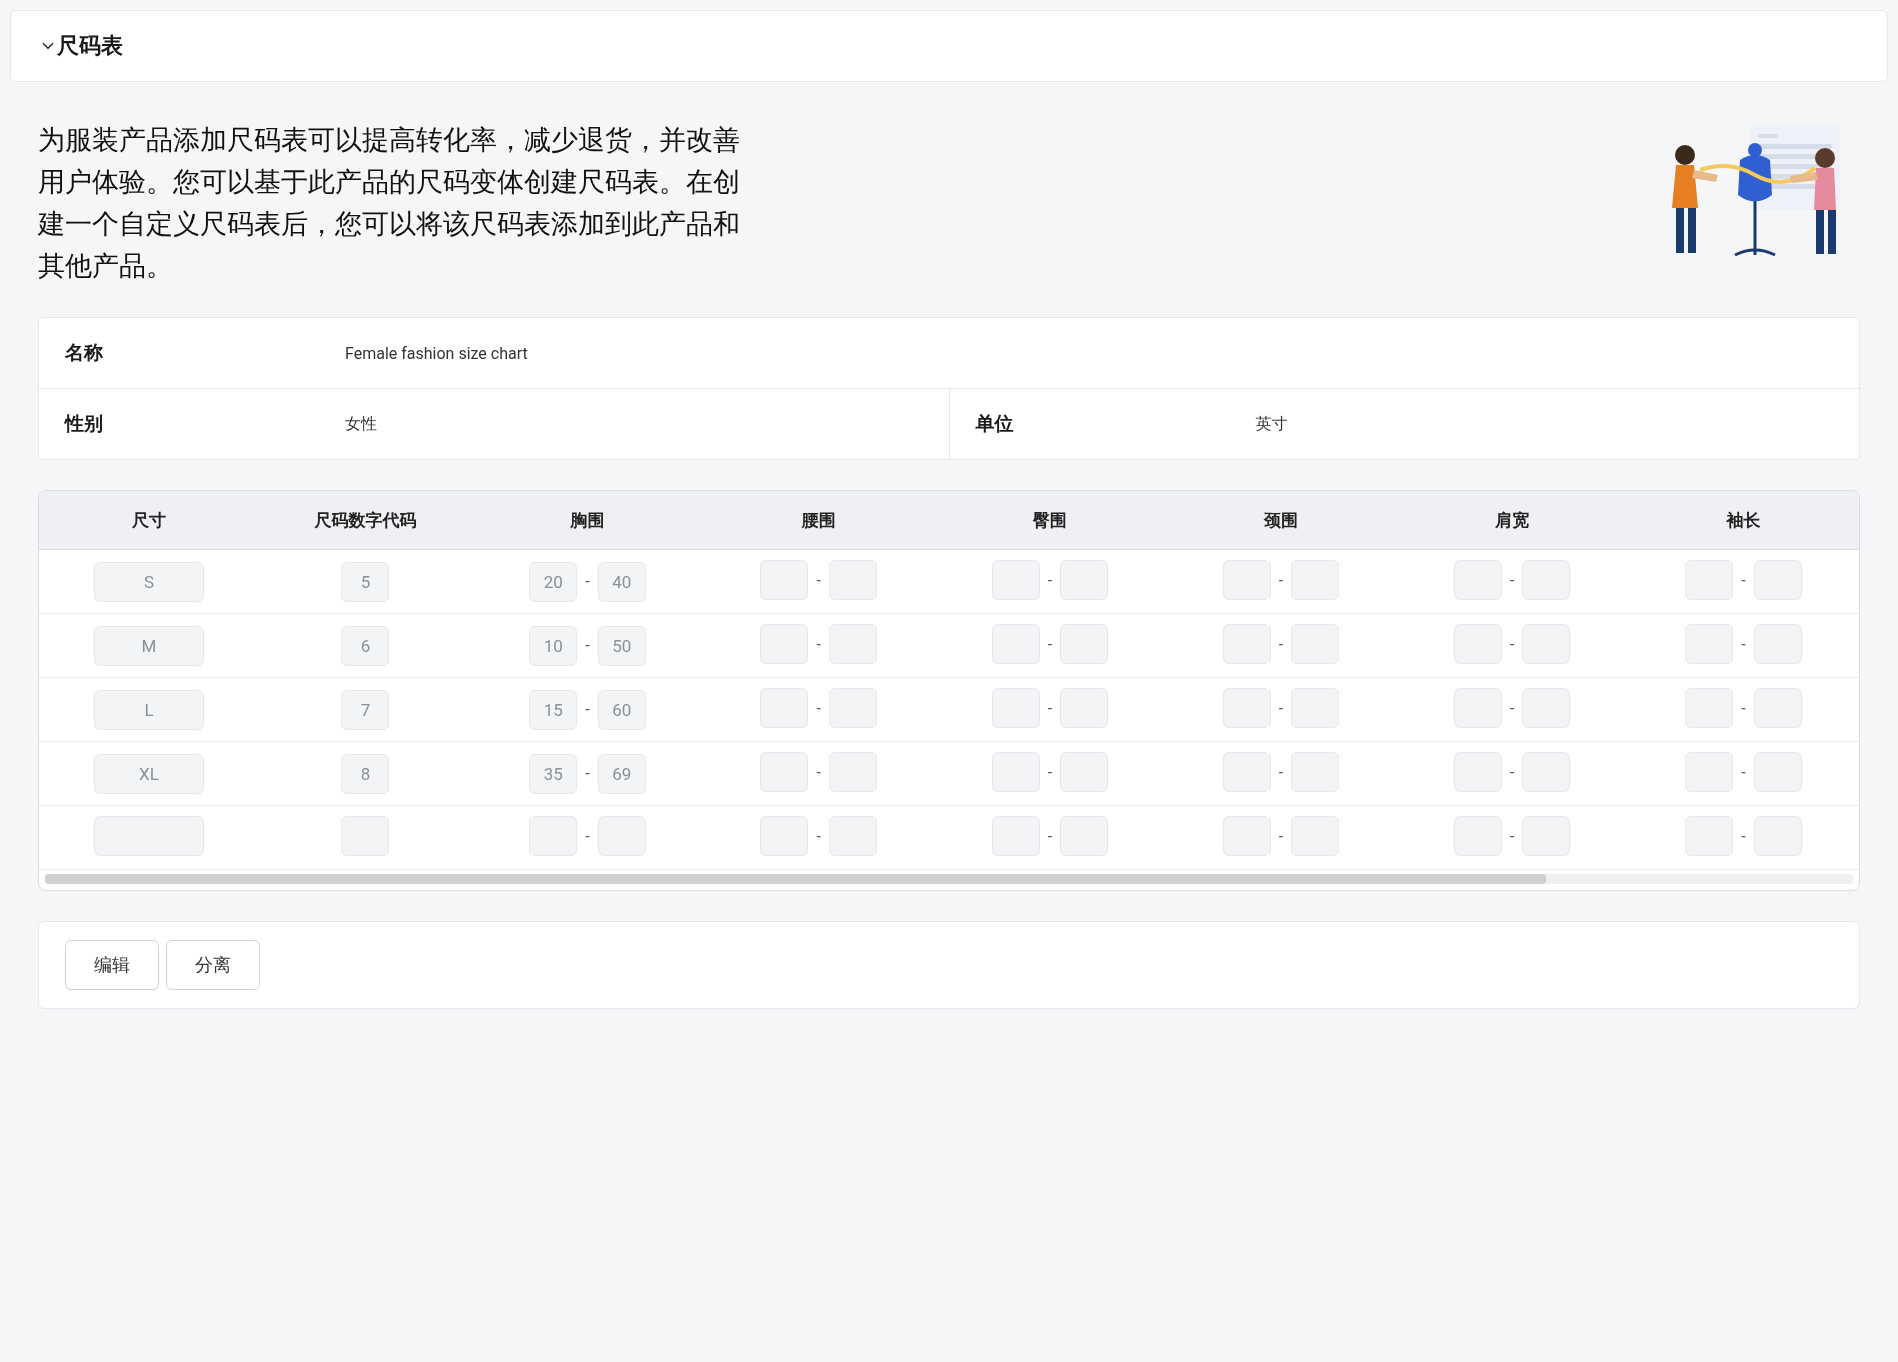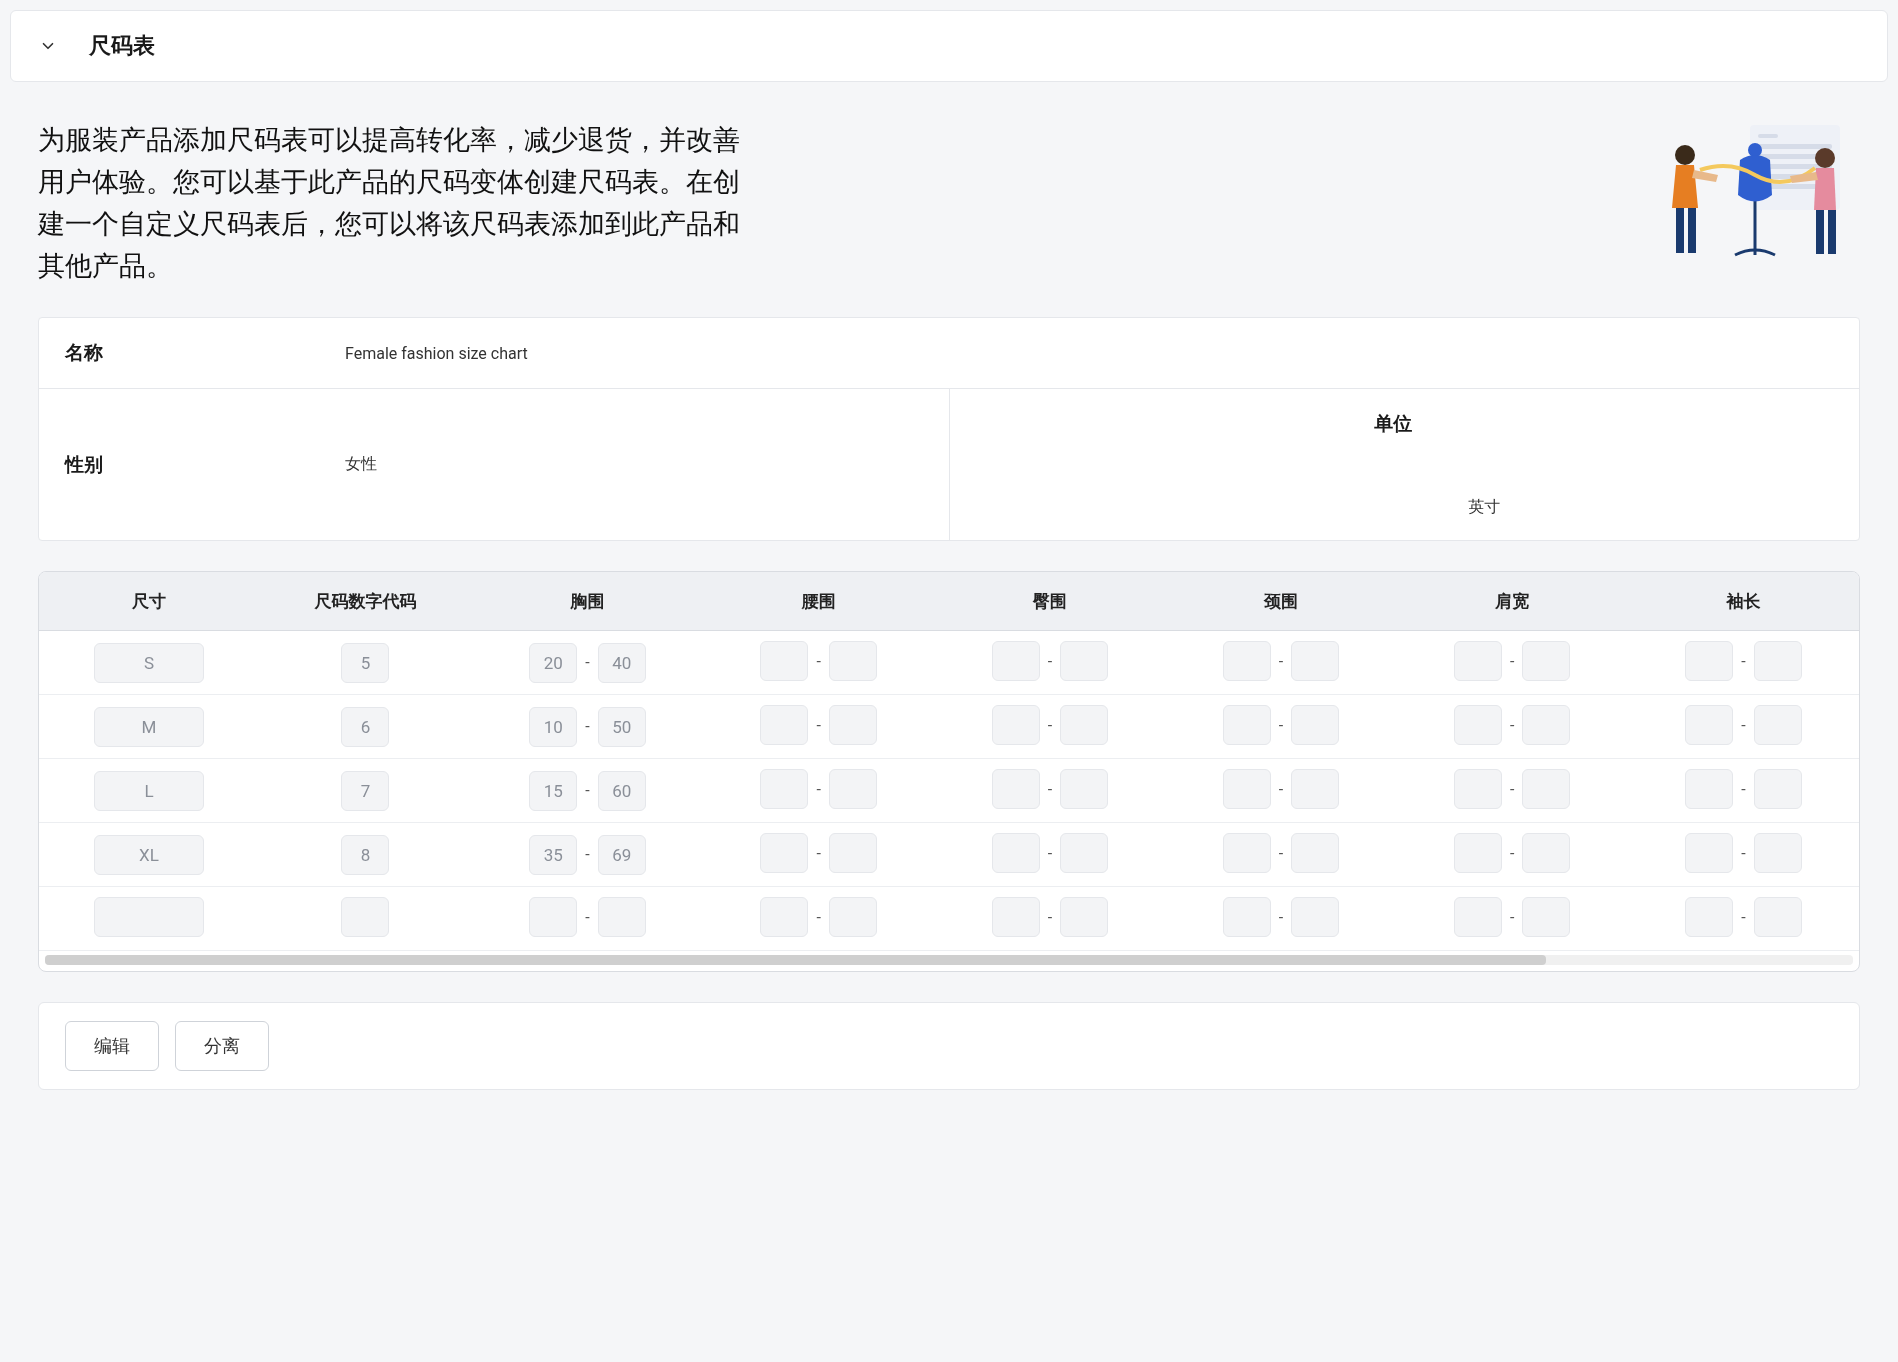--- a/index.html
+++ b/index.html
@@ -12,21 +12,21 @@
   .page {
     padding: 10px;
   }
   .header-bar {
     background: #fff;
     border: 1px solid #e5e7eb;
     border-radius: 6px;
     padding: 20px 28px;
     display: flex;
     align-items: center;
-    gap: 32px;
+    gap: 0;
     margin-bottom: 18px;
   }
   .chevron {
     width: 18px;
     height: 18px;
     display: inline-block;
   }
   .header-title {
     font-size: 22px;
     font-weight: 600;
@@ -61,21 +61,21 @@
     border-bottom: 1px solid #e5e7eb;
   }
   .meta-cell {
     display: flex;
     align-items: center;
     padding: 22px 26px;
     gap: 60px;
   }
   .meta-cell.full { flex: 1; }
   .meta-cell.half { flex: 1; border-right: 1px solid #e5e7eb; }
-  .meta-cell.half:last-child { border-right: none; flex-direction: column; }
+  .meta-cell.half:last-child { border-right: none; }
   .meta-label {
     font-size: 19px;
     font-weight: 600;
     min-width: 60px;
   }
   .meta-value {
     font-size: 16px;
     color: #333;
     flex: 1;
     text-align: left;
@@ -148,21 +148,21 @@
     background: #cfcfcf;
     border-radius: 4px;
   }
   .actions-card {
     background: #fff;
     border: 1px solid #e5e7eb;
     border-radius: 6px;
     margin: 0 28px 20px 28px;
     padding: 18px 26px;
     display: flex;
-    gap: 16px;
+    gap: 7px;
   }
   .btn {
     border: 1px solid #cfd3d9;
     background: #fff;
     border-radius: 6px;
     padding: 12px 28px;
     font-size: 18px;
     color: #333;
     cursor: pointer;
   }

